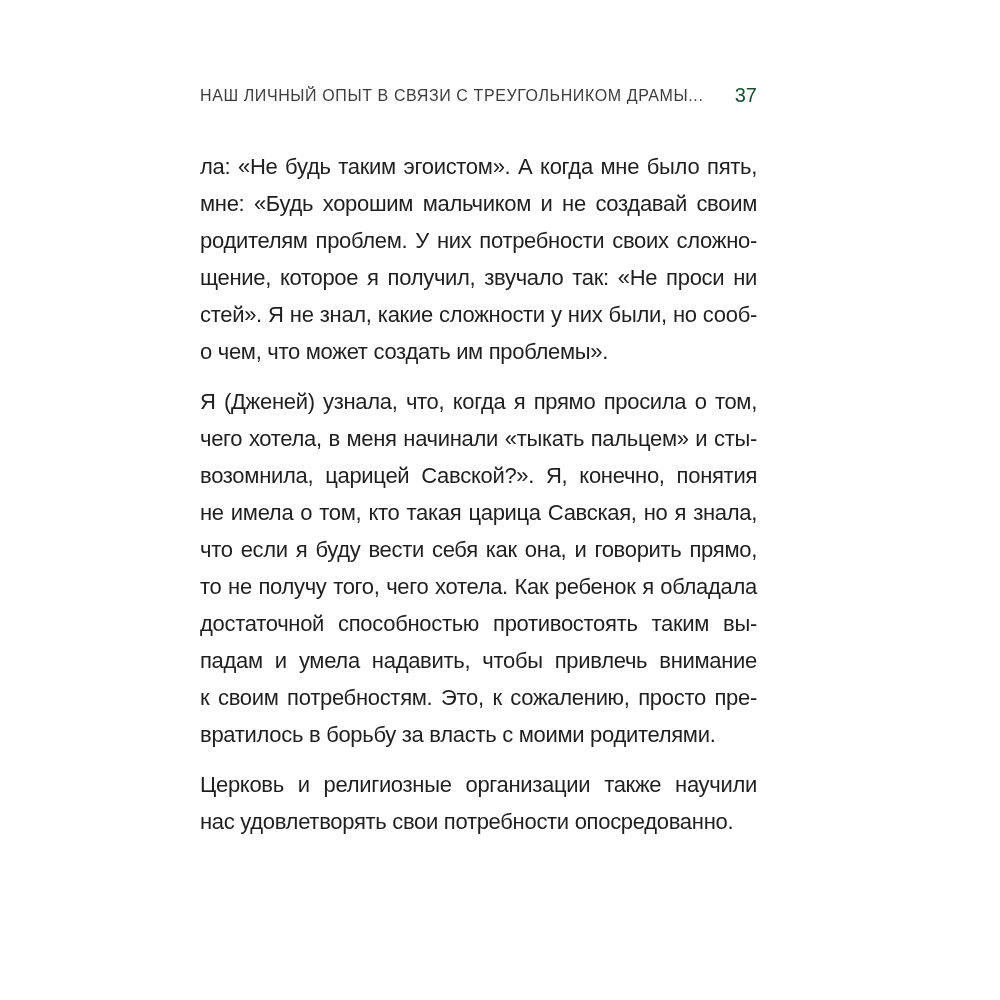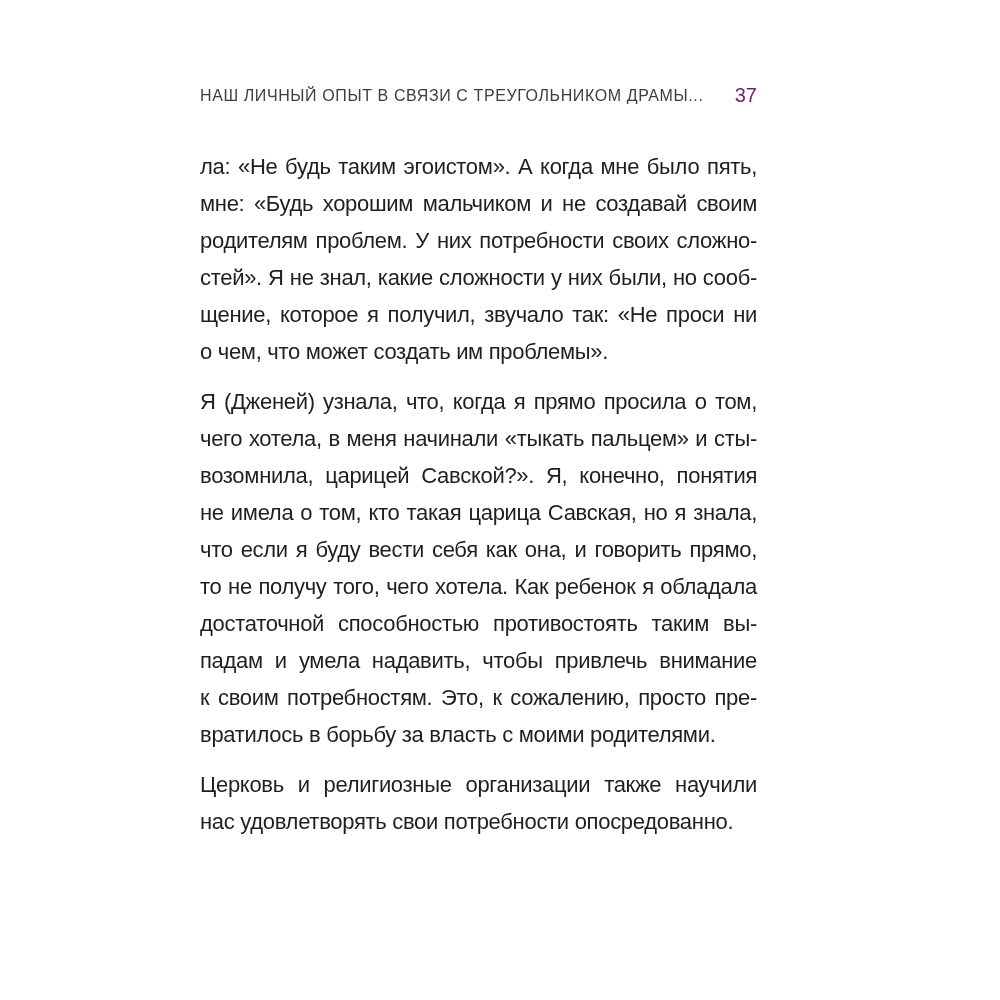--- a/index.html
+++ b/index.html
@@ -26,21 +26,21 @@
   }
   .header-title {
     font-size: 16px;
     letter-spacing: 0.6px;
     color: #3d3d3d;
     text-transform: uppercase;
     white-space: nowrap;
   }
   .page-number {
     font-size: 20px;
-    color: #701a75;
+    color: #14532d;
   }
   .body-text {
     position: absolute;
     left: 200px;
     top: 133px;
     width: 557px;
     color: #1f1f1f;
     margin-top: 15px;
   }
   .paragraph + .paragraph {
@@ -66,22 +66,22 @@
 <div class="page">
   <div class="running-header">
     <span class="header-title">НАШ ЛИЧНЫЙ ОПЫТ В СВЯЗИ С ТРЕУГОЛЬНИКОМ ДРАМЫ...</span>
     <span class="page-number">37</span>
   </div>
   <div class="body-text" id="body-text">
       <div class="paragraph">
         <div class="line">ла: «Не будь таким эгоистом». А когда мне было пять,</div>
         <div class="line">мне: «Будь хорошим мальчиком и не создавай своим</div>
         <div class="line">родителям проблем. У них потребности своих сложно-</div>
+        <div class="line">щение, которое я получил, звучало так: «Не проси ни</div>
         <div class="line">стей». Я не знал, какие сложности у них были, но сооб-</div>
-        <div class="line">щение, которое я получил, звучало так: «Не проси ни</div>
         <div class="line last">о чем, что может создать им проблемы».</div>
       </div>
       <div class="paragraph">
         <div class="line">Я (Дженей) узнала, что, когда я прямо просила о том,</div>
         <div class="line">чего хотела, в меня начинали «тыкать пальцем» и сты-</div>
         <div class="line">возомнила, царицей Савской?». Я, конечно, понятия</div>
         <div class="line">не имела о том, кто такая царица Савская, но я знала,</div>
         <div class="line">что если я буду вести себя как она, и говорить прямо,</div>
         <div class="line">то не получу того, чего хотела. Как ребенок я обладала</div>
         <div class="line">достаточной способностью противостоять таким вы-</div>

